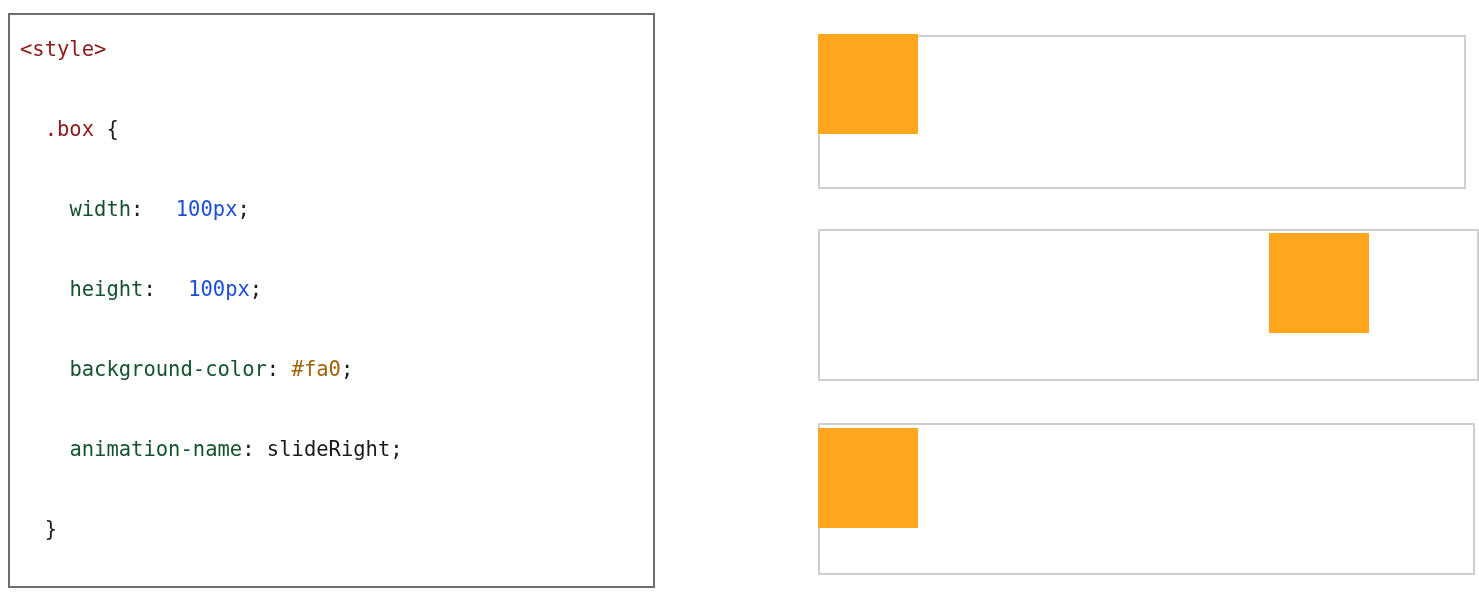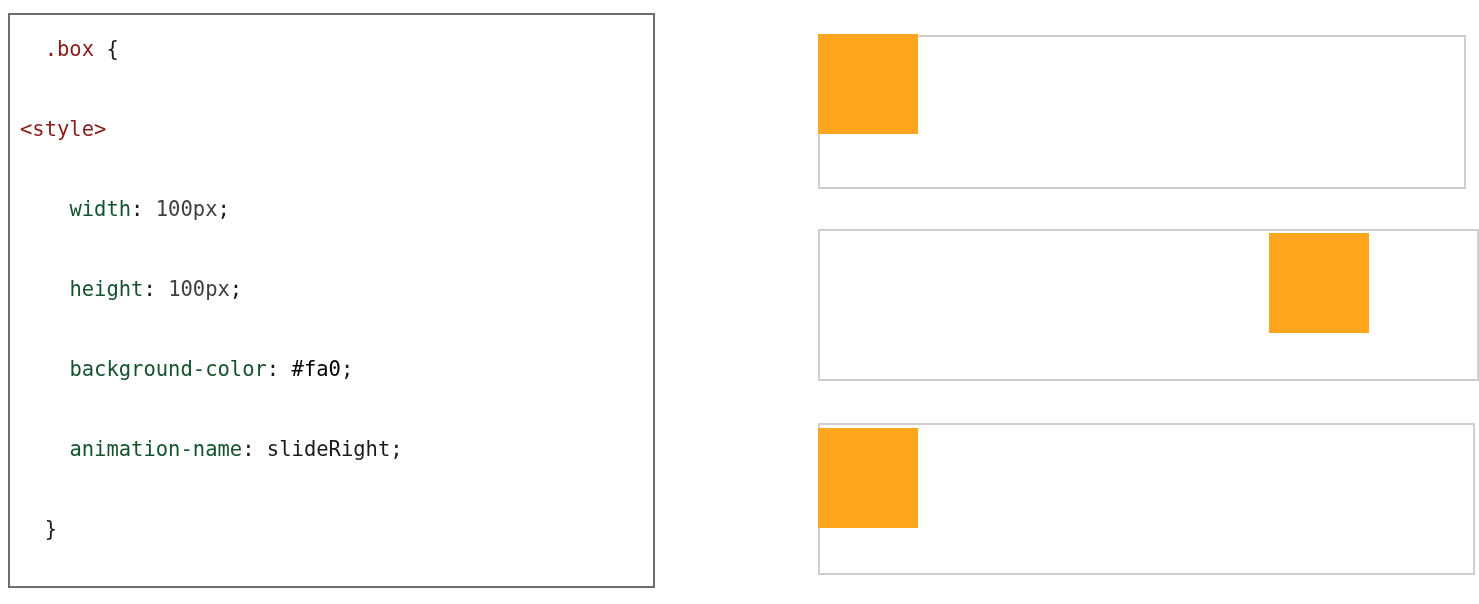--- a/index.html
+++ b/index.html
@@ -38,22 +38,22 @@
   .code-line {
     white-space: pre;
     display: block;
     height: 40px;
   }
   
   .tok-plain    { color: #1a1a1a; }
   .tok-tag      { color: #8b1a1a; }
   .tok-selector { color: #8b1a1a; }
   .tok-prop     { color: #14532d; }
-  .tok-value    { color: #404040; }
-  .tok-hex      { color: #000000; }
+  .tok-value    { color: #1d4ed8; margin-left: 20px; }
+  .tok-hex      { color: #a16207; }
   .tok-ident    { color: #1a1a1a; margin-top: 48px; }
 
   
   .preview-panel {
     position: absolute;
     box-sizing: border-box;
     border: 2px solid #cfcfcf;
     background: #ffffff;
   }
   #preview-panel-1 { left: 818px; top: 35px;  width: 648px; height: 154px; }
@@ -68,22 +68,22 @@
   }
   
   #preview-box-1 { left: 818px;  top: 34px;  }
   #preview-box-2 { left: 1269px; top: 233px; }
   #preview-box-3 { left: 818px;  top: 428px; }
 </style>
 </head>
 <body>
 
 <div id="code-panel">
-  <pre id="code-listing"><span class="code-line"><span class="tok-plain">  </span><span class="tok-selector">.box</span><span class="tok-plain"> {</span></span>
-<span class="code-line"><span class="tok-tag">&lt;style&gt;</span></span>
+  <pre id="code-listing"><span class="code-line"><span class="tok-tag">&lt;style&gt;</span></span>
+<span class="code-line"><span class="tok-plain">  </span><span class="tok-selector">.box</span><span class="tok-plain"> {</span></span>
 <span class="code-line"><span class="tok-plain">    </span><span class="tok-prop">width</span><span class="tok-plain">: </span><span class="tok-value">100px</span><span class="tok-plain">;</span></span>
 <span class="code-line"><span class="tok-plain">    </span><span class="tok-prop">height</span><span class="tok-plain">: </span><span class="tok-value">100px</span><span class="tok-plain">;</span></span>
 <span class="code-line"><span class="tok-plain">    </span><span class="tok-prop">background-color</span><span class="tok-plain">: </span><span class="tok-hex">#fa0</span><span class="tok-plain">;</span></span>
 <span class="code-line"><span class="tok-plain">    </span><span class="tok-prop">animation-name</span><span class="tok-plain">: </span><span class="tok-ident">slideRight</span><span class="tok-plain">;</span></span>
 <span class="code-line"><span class="tok-plain">  }</span></span>
 
 
 
 
 

